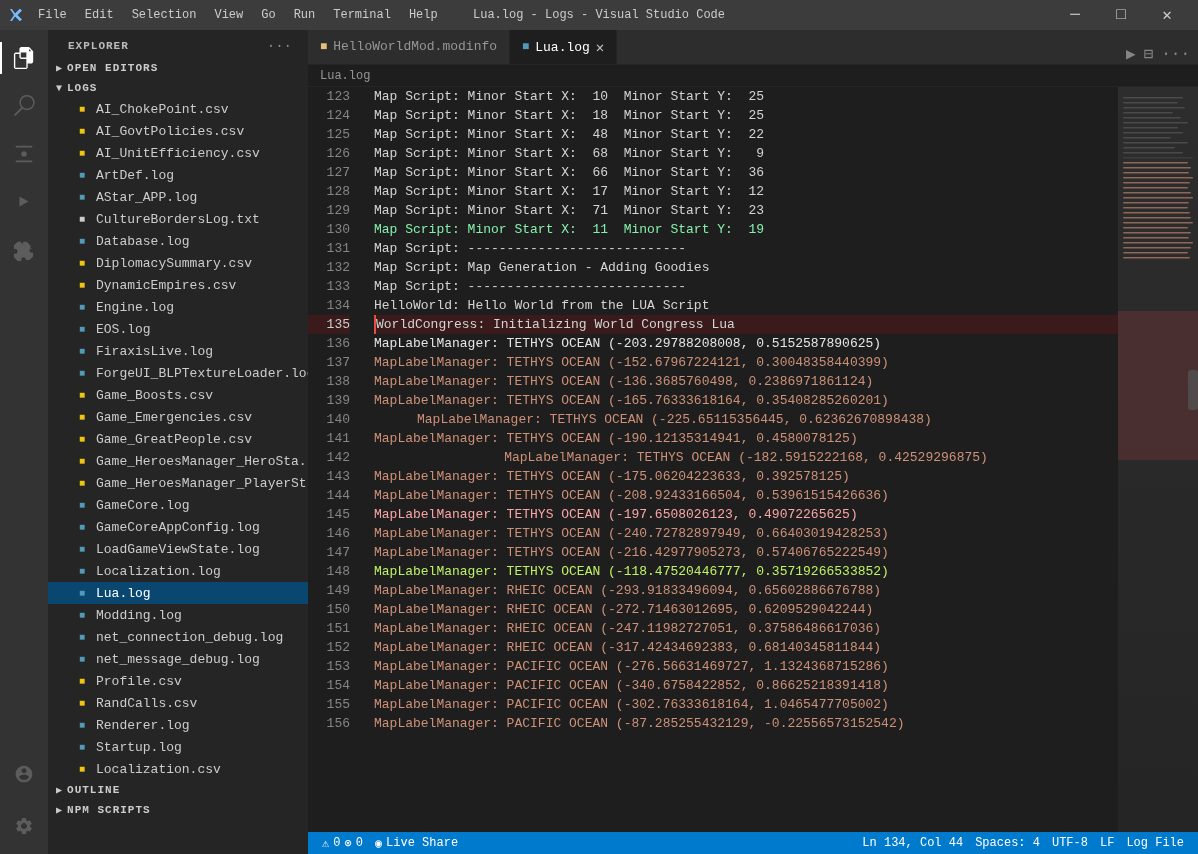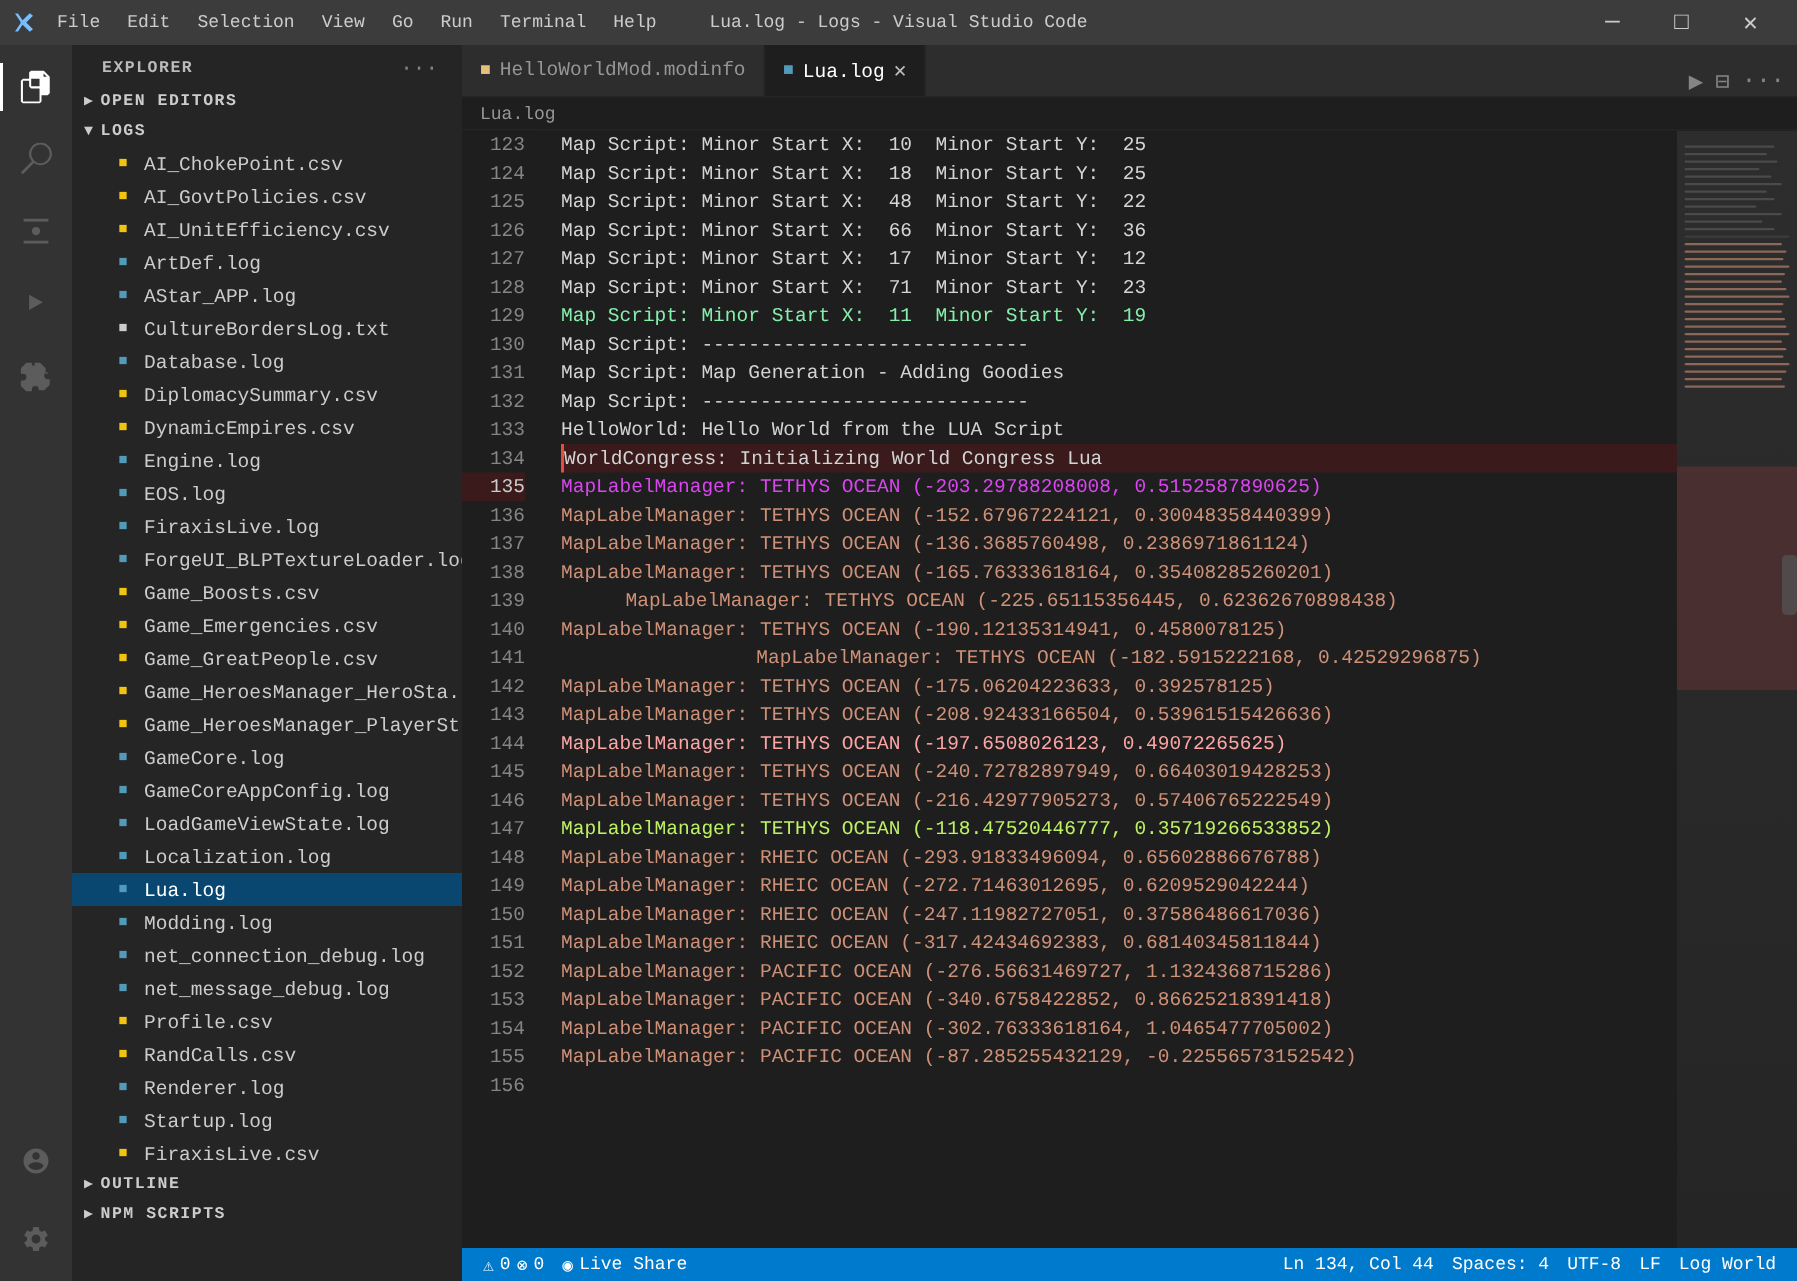--- a/index.html
+++ b/index.html
@@ -512,21 +512,21 @@
           <div class="file-item">
             <span class="file-icon" style="color:#519aba">■</span>
             <span>Renderer.log</span>
           </div>
           <div class="file-item">
             <span class="file-icon" style="color:#519aba">■</span>
             <span>Startup.log</span>
           </div>
           <div class="file-item">
             <span class="file-icon" style="color:#f1c40f">■</span>
-            <span>FiraxisLive.csv</span>
+            <span>Localization.csv</span>
           </div>
         </div>
 
       <div class="section-header">
         <span class="section-arrow">▶</span>
         <span>OUTLINE</span>
       </div>
 
       <div class="section-header">
         <span class="section-arrow">▶</span>
@@ -593,30 +593,31 @@
           <div style="line-height: 19px; height: 19px;">152</div>
           <div style="line-height: 19px; height: 19px;">153</div>
           <div style="line-height: 19px; height: 19px;">154</div>
           <div style="line-height: 19px; height: 19px;">155</div>
           <div style="line-height: 19px; height: 19px;">156</div>
         </div>
       <div id="code-area">
           <div class="code-line" style="color: rgb(212, 212, 212);">Map Script: Minor Start X:  10  Minor Start Y:  25</div>
           <div class="code-line" style="color: rgb(212, 212, 212);">Map Script: Minor Start X:  18  Minor Start Y:  25</div>
           <div class="code-line" style="color: rgb(212, 212, 212);">Map Script: Minor Start X:  48  Minor Start Y:  22</div>
+          <div class="code-line" style="color: rgb(212, 212, 212);">Map Script: Minor Start X:  68  Minor Start Y:   9</div>
           <div class="code-line" style="color: rgb(212, 212, 212);">Map Script: Minor Start X:  66  Minor Start Y:  36</div>
           <div class="code-line" style="color: rgb(212, 212, 212);">Map Script: Minor Start X:  17  Minor Start Y:  12</div>
           <div class="code-line" style="color: rgb(212, 212, 212);">Map Script: Minor Start X:  71  Minor Start Y:  23</div>
           <div class="code-line" style="color: #86efac;">Map Script: Minor Start X:  11  Minor Start Y:  19</div>
           <div class="code-line" style="color: rgb(212, 212, 212);">Map Script: ----------------------------</div>
           <div class="code-line" style="color: rgb(212, 212, 212);">Map Script: Map Generation - Adding Goodies</div>
           <div class="code-line" style="color: rgb(212, 212, 212);">Map Script: ----------------------------</div>
           <div class="code-line" style="color: rgb(212, 212, 212);">HelloWorld: Hello World from the LUA Script</div>
           <div class="code-line" style="background: rgb(58, 26, 26); border-left: 2px solid rgb(231, 76, 60); color: rgb(212, 212, 212);">WorldCongress: Initializing World Congress Lua</div>
-          <div class="code-line" style="color: #d946ef;">MapLabelManager: TETHYS OCEAN (-203.29788208008, 0.5152587890625)</div>
+          <div class="code-line" style="color: #e5e5e5;">MapLabelManager: TETHYS OCEAN (-203.29788208008, 0.5152587890625)</div>
           <div class="code-line" style="color: rgb(206, 145, 120);">MapLabelManager: TETHYS OCEAN (-152.67967224121, 0.30048358440399)</div>
           <div class="code-line" style="color: rgb(206, 145, 120);">MapLabelManager: TETHYS OCEAN (-136.3685760498, 0.2386971861124)</div>
           <div class="code-line" style="color: rgb(206, 145, 120);">MapLabelManager: TETHYS OCEAN (-165.76333618164, 0.35408285260201)</div>
           <div class="code-line" style="color: rgb(206, 145, 120); margin-left: 43px;">MapLabelManager: TETHYS OCEAN (-225.65115356445, 0.62362670898438)</div>
           <div class="code-line" style="color: rgb(206, 145, 120);">MapLabelManager: TETHYS OCEAN (-190.12135314941, 0.4580078125)</div>
           <div class="code-line" style="color: rgb(206, 145, 120); text-align: center;">MapLabelManager: TETHYS OCEAN (-182.5915222168, 0.42529296875)</div>
           <div class="code-line" style="color: rgb(206, 145, 120);">MapLabelManager: TETHYS OCEAN (-175.06204223633, 0.392578125)</div>
           <div class="code-line" style="color: rgb(206, 145, 120);">MapLabelManager: TETHYS OCEAN (-208.92433166504, 0.53961515426636)</div>
           <div class="code-line" style="color: #fca5a5;">MapLabelManager: TETHYS OCEAN (-197.6508026123, 0.49072265625)</div>
           <div class="code-line" style="color: rgb(206, 145, 120);">MapLabelManager: TETHYS OCEAN (-240.72782897949, 0.66403019428253)</div>
@@ -694,17 +695,17 @@
       <div class="status-item">
         <span>Spaces: 4</span>
       </div>
       <div class="status-item">
         <span>UTF-8</span>
       </div>
       <div class="status-item">
         <span>LF</span>
       </div>
       <div class="status-item">
-        <span>Log World</span>
+        <span>Log File</span>
       </div>
     </div>
   </div>
 </div>
 
 </body></html>

